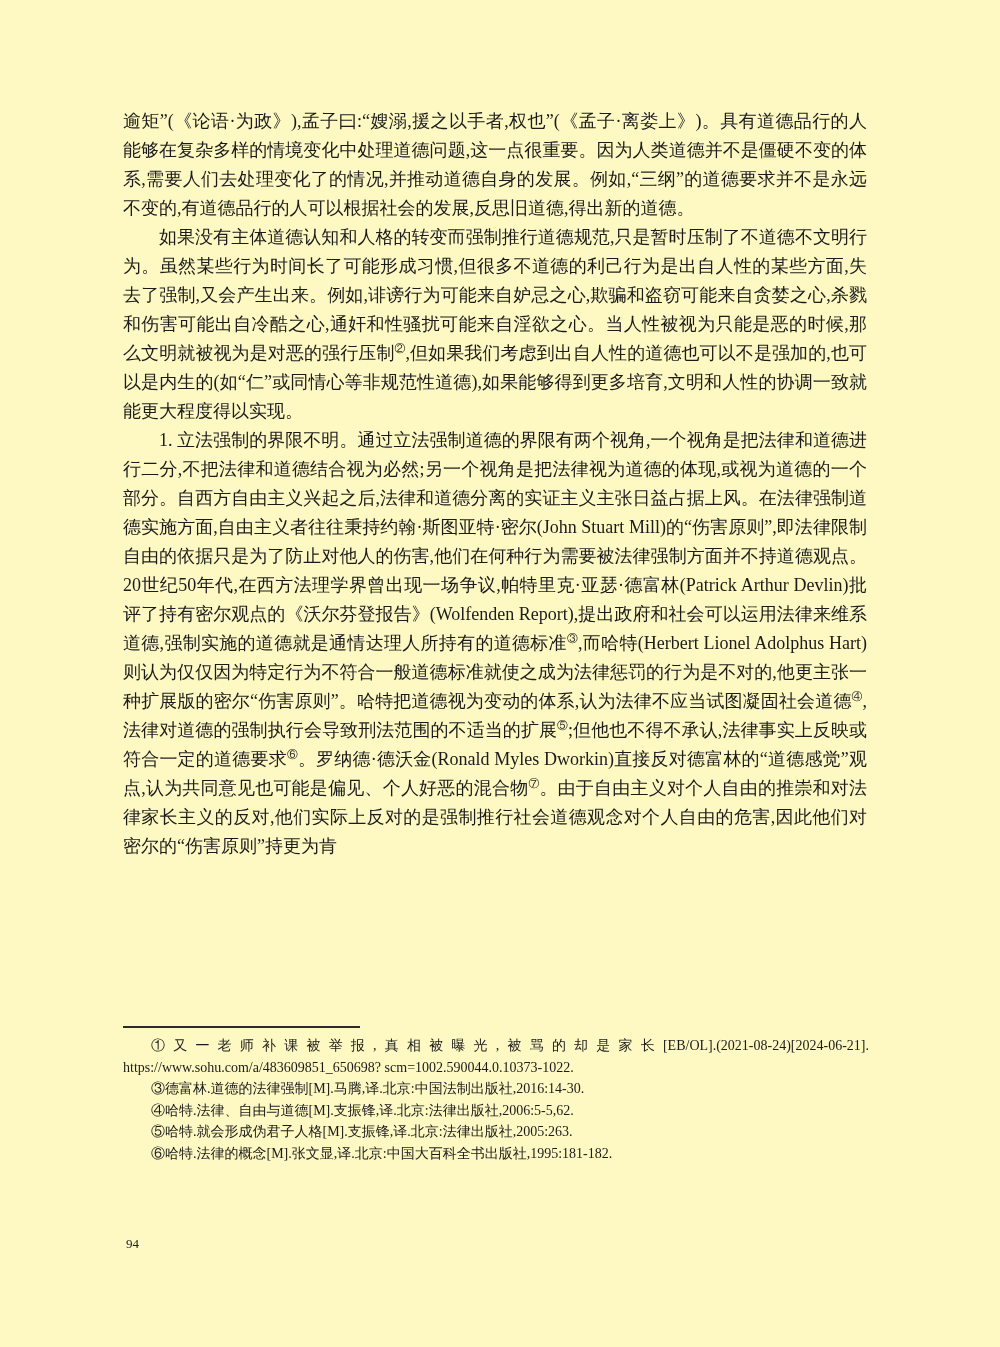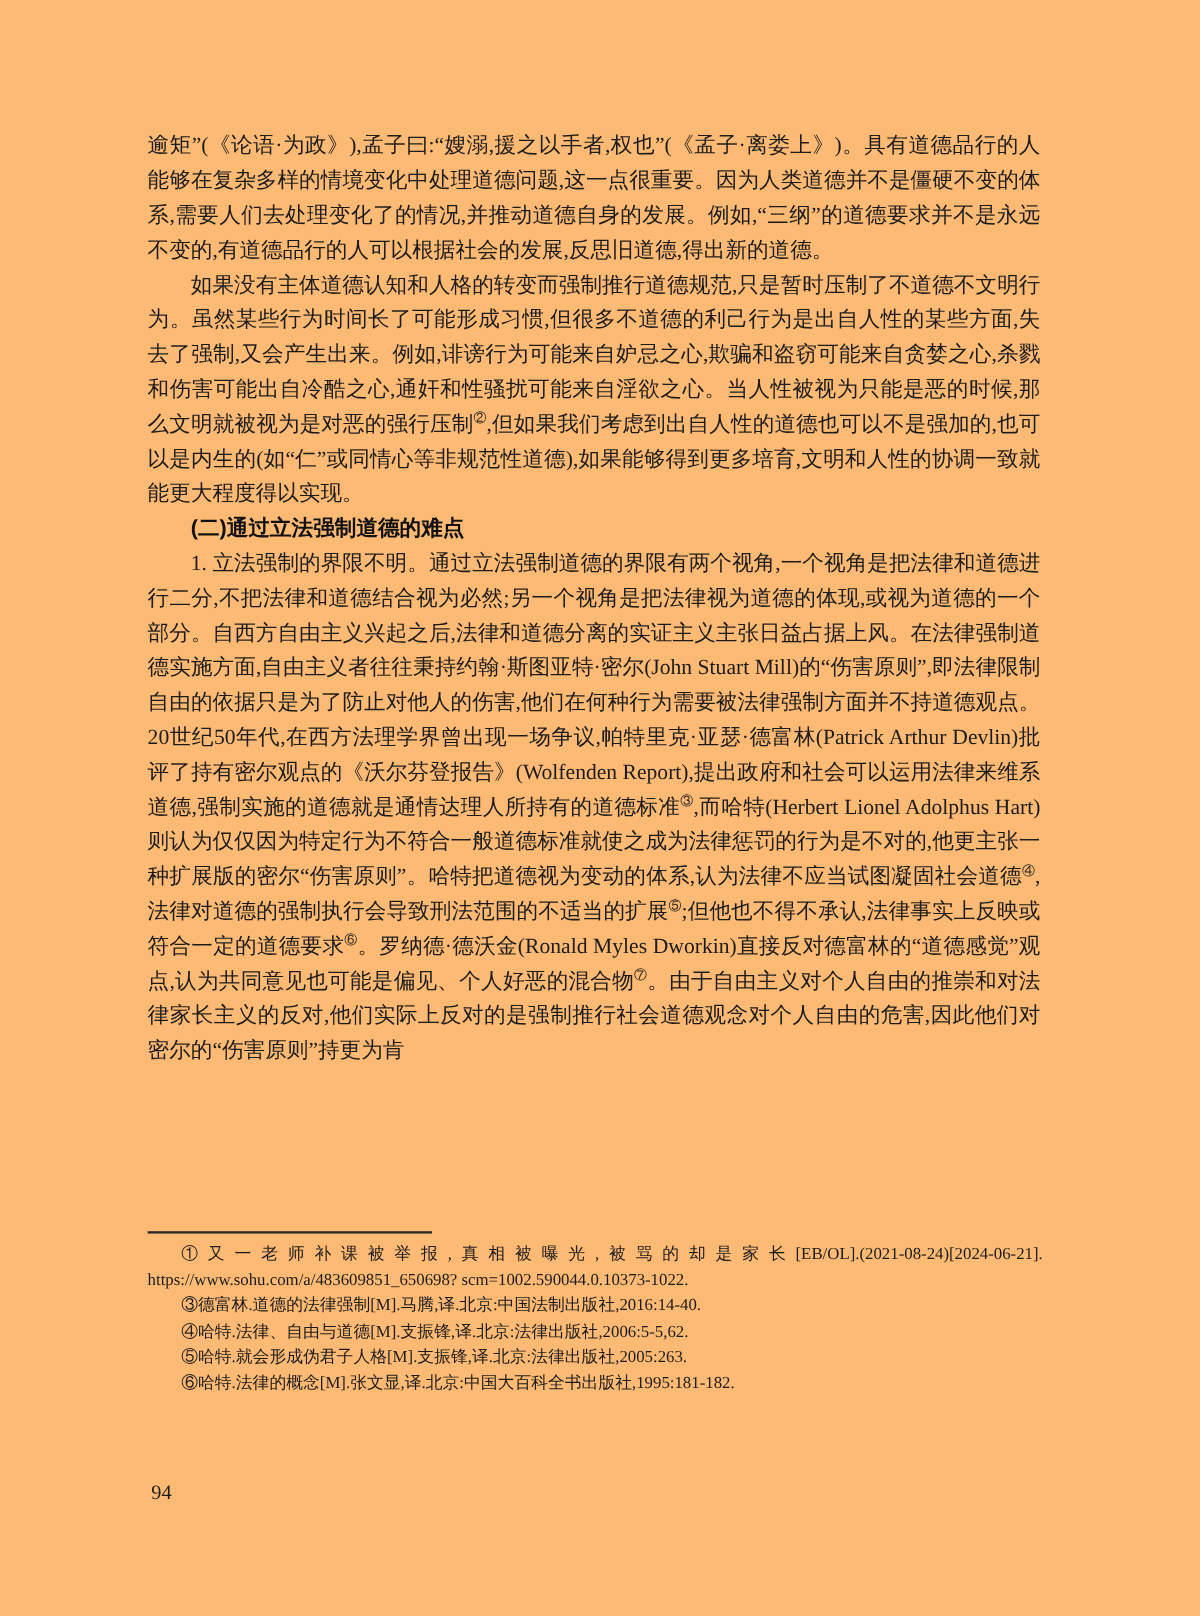--- a/index.html
+++ b/index.html
@@ -5,21 +5,21 @@
 <style>
   html, body {
     margin: 0;
     padding: 0;
     background: #ffffff;
   }
   .page {
     position: relative;
     width: 1000px;
     height: 1347px;
-    background: #fdba74;
+    background: #fef9c3;
     font-family: "Liberation Serif", "DejaVu Serif", serif;
     color: #1b1b1b;
     overflow: hidden;
     text-decoration: underline;
   }
   .text-block {
     position: absolute;
     left: 123px;
     top: 107px;
     width: 744px;
@@ -67,41 +67,40 @@
   }
   .footnote {
     margin: 0;
     padding: 0;
     text-indent: 2em;
   }
   .page-number {
     position: absolute;
     left: 126px;
     top: 1233px;
-    font-size: 17px;
+    font-size: 13px;
     line-height: 22px;
     color: #1b1b1b;
   }
 </style>
 </head>
 <body>
 
 <div class="page">
 
   <div class="text-block">
     <p class="para no-indent">逾矩”(《论语·为政》),孟子曰:“嫂溺,援之以手者,权也”(《孟子·离娄上》)。具有道德品行的人能够在复杂多样的情境变化中处理道德问题,这一点很重要。因为人类道德并不是僵硬不变的体系,需要人们去处理变化了的情况,并推动道德自身的发展。例如,“三纲”的道德要求并不是永远不变的,有道德品行的人可以根据社会的发展,反思旧道德,得出新的道德。</p>
     <p class="para">如果没有主体道德认知和人格的转变而强制推行道德规范,只是暂时压制了不道德不文明行为。虽然某些行为时间长了可能形成习惯,但很多不道德的利己行为是出自人性的某些方面,失去了强制,又会产生出来。例如,诽谤行为可能来自妒忌之心,欺骗和盗窃可能来自贪婪之心,杀戮和伤害可能出自冷酷之心,通奸和性骚扰可能来自淫欲之心。当人性被视为只能是恶的时候,那么文明就被视为是对恶的强行压制<sup>②</sup>,但如果我们考虑到出自人性的道德也可以不是强加的,也可以是内生的(如“仁”或同情心等非规范性道德),如果能够得到更多培育,文明和人性的协调一致就能更大程度得以实现。</p>
-    <h3 class="section-heading">(二)通过立法强制道德的难点</h3>
     <p class="para">1. 立法强制的界限不明。通过立法强制道德的界限有两个视角,一个视角是把法律和道德进行二分,不把法律和道德结合视为必然;另一个视角是把法律视为道德的体现,或视为道德的一个部分。自西方自由主义兴起之后,法律和道德分离的实证主义主张日益占据上风。在法律强制道德实施方面,自由主义者往往秉持约翰·斯图亚特·密尔(John Stuart Mill)的“伤害原则”,即法律限制自由的依据只是为了防止对他人的伤害,他们在何种行为需要被法律强制方面并不持道德观点。20世纪50年代,在西方法理学界曾出现一场争议,帕特里克·亚瑟·德富林(Patrick Arthur Devlin)批评了持有密尔观点的《沃尔芬登报告》(Wolfenden Report),提出政府和社会可以运用法律来维系道德,强制实施的道德就是通情达理人所持有的道德标准<sup>③</sup>,而哈特(Herbert Lionel Adolphus Hart)则认为仅仅因为特定行为不符合一般道德标准就使之成为法律惩罚的行为是不对的,他更主张一种扩展版的密尔“伤害原则”。哈特把道德视为变动的体系,认为法律不应当试图凝固社会道德<sup>④</sup>,法律对道德的强制执行会导致刑法范围的不适当的扩展<sup>⑤</sup>;但他也不得不承认,法律事实上反映或符合一定的道德要求<sup>⑥</sup>。罗纳德·德沃金(Ronald Myles Dworkin)直接反对德富林的“道德感觉”观点,认为共同意见也可能是偏见、个人好恶的混合物<sup>⑦</sup>。由于自由主义对个人自由的推崇和对法律家长主义的反对,他们实际上反对的是强制推行社会道德观念对个人自由的危害,因此他们对密尔的“伤害原则”持更为肯</p>
   </div>
 
   <div class="footnotes">
     <div class="footnote-rule"></div>
     <p class="footnote">①又一老师补课被举报,真相被曝光,被骂的却是家长[EB/OL].(2021-08-24)[2024-06-21]. https://www.sohu.com/a/483609851_650698? scm=1002.590044.0.10373-1022.</p>
-    <p class="footnote">③德富林.道德的法律强制[M].马腾,译.北京:中国法制出版社,2016:14-40.</p>
+    <p class="footnote">③德富林.道德的法律强制[M].马腾,译.北京:中国法制出版社,2016:14-30.</p>
     <p class="footnote">④哈特.法律、自由与道德[M].支振锋,译.北京:法律出版社,2006:5-5,62.</p>
     <p class="footnote">⑤哈特.就会形成伪君子人格[M].支振锋,译.北京:法律出版社,2005:263.</p>
     <p class="footnote">⑥哈特.法律的概念[M].张文显,译.北京:中国大百科全书出版社,1995:181-182.</p>
   </div>
 
   <div class="page-number">94</div>
 
 </div>
 
 </body></html>

